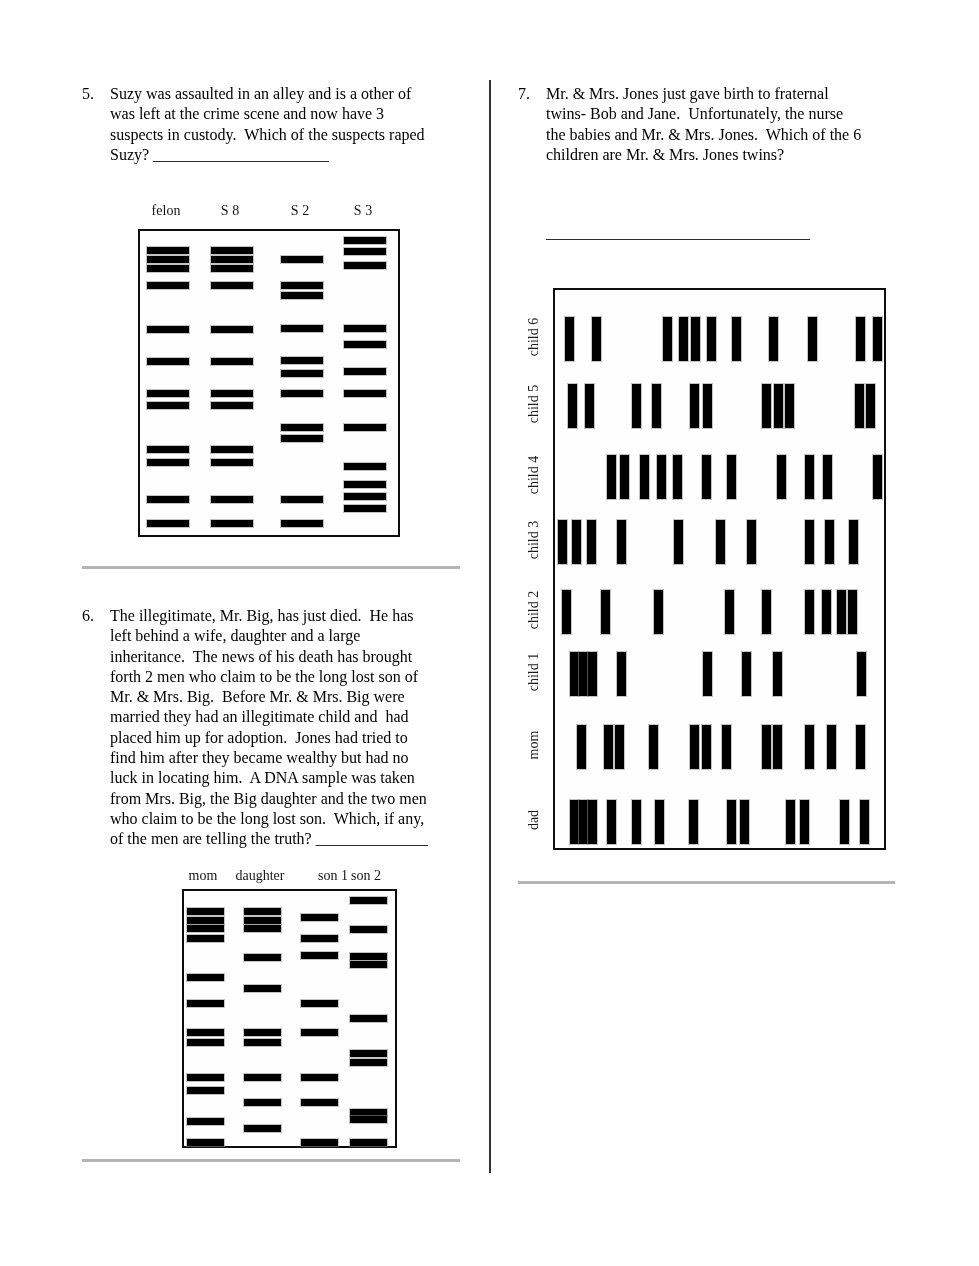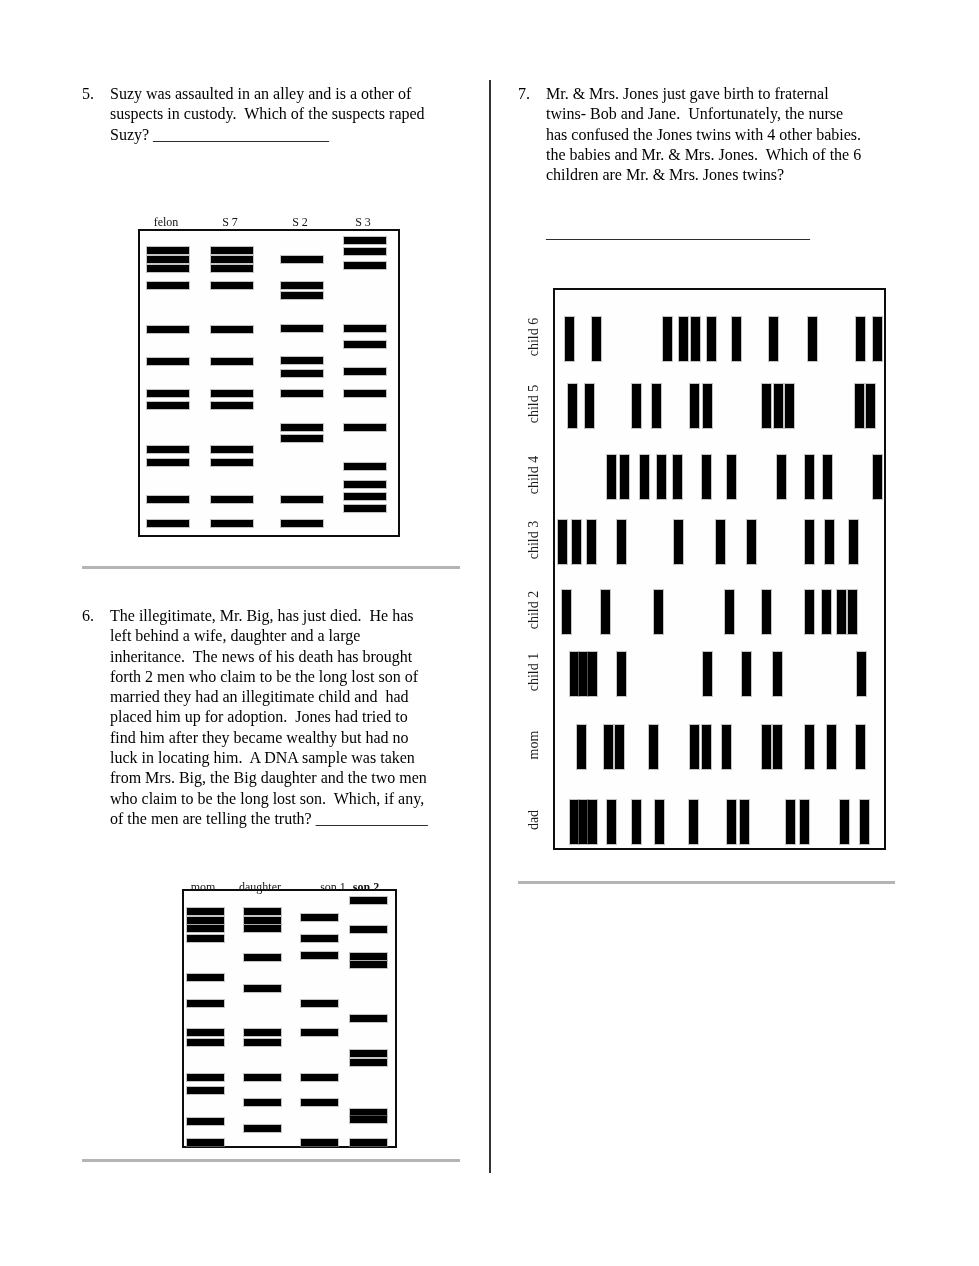--- a/index.html
+++ b/index.html
@@ -17,38 +17,39 @@
   .gel-wrap { position:absolute; }
   .gel-box {
     position:absolute; box-sizing:border-box;
     border:2px solid #0d0d0d; background:#fefefe;
   }
   .band {
     position:absolute; background:#000;
     box-shadow:0 0 0 1px rgba(145,145,145,0.55);
   }
   .lane-label {
-    position:absolute; top:12px; transform:translateX(-50%);
-    font-size:12px; white-space:pre; color:#141414;
+    position:absolute; top:0; transform:translateX(-50%);
+    font-size:14px; white-space:pre; color:#141414;
   }
   .row-label {
     position:absolute; left:14px; transform:translate(-50%,-50%) rotate(-90deg);
     font-size:14px; white-space:nowrap; color:#1b1b1b;
   }
   .divider { position:absolute; height:3px; background:#b4b4b4; }
   .vrule { position:absolute; width:2px; background:#333333; }
 </style>
 </head>
 <body>
 
 <div class="page" style="background: rgb(255, 255, 255);">
 
   <div class="qnum" style="left:82px; top:84px;">5.</div>
   <div class="qtext" style="left:110px; top:84px;">
     <div>Suzy was assaulted in an alley and is a other of</div>
+    <div>was left at the crime scene and now have 3</div>
     <div>suspects in custody.  Which of the suspects raped</div>
     <div>Suzy? ______________________</div>
   </div>
 
   <div class="gel-wrap" style="left:138px; top:203px; width:262px; height:334px;">
     <div class="gel-box" style="left: 0px; top: 26px; width: 262px; height: 308px; border-color: rgb(13, 13, 13);">
         <div class="band" style="left: 7px; top: 15.5px; width: 42px; height: 7px; background: rgb(0, 0, 0);"></div>
         <div class="band" style="left: 7px; top: 24.5px; width: 42px; height: 7px; background: rgb(0, 0, 0);"></div>
         <div class="band" style="left: 7px; top: 33.5px; width: 42px; height: 7px; background: rgb(0, 0, 0);"></div>
         <div class="band" style="left: 7px; top: 50.5px; width: 42px; height: 7px; background: rgb(0, 0, 0);"></div>
@@ -90,33 +91,34 @@
         <div class="band" style="left: 204px; top: 109.5px; width: 42px; height: 7px; background: rgb(0, 0, 0);"></div>
         <div class="band" style="left: 204px; top: 136.5px; width: 42px; height: 7px; background: rgb(0, 0, 0);"></div>
         <div class="band" style="left: 204px; top: 158.5px; width: 42px; height: 7px; background: rgb(0, 0, 0);"></div>
         <div class="band" style="left: 204px; top: 192.5px; width: 42px; height: 7px; background: rgb(0, 0, 0);"></div>
         <div class="band" style="left: 204px; top: 231.5px; width: 42px; height: 7px; background: rgb(0, 0, 0);"></div>
         <div class="band" style="left: 204px; top: 249.5px; width: 42px; height: 7px; background: rgb(0, 0, 0);"></div>
         <div class="band" style="left: 204px; top: 261.5px; width: 42px; height: 7px; background: rgb(0, 0, 0);"></div>
         <div class="band" style="left: 204px; top: 273.5px; width: 42px; height: 7px; background: rgb(0, 0, 0);"></div>
       </div>
   <div class="lane-label" style="left: 28px;">felon</div>
-      <div class="lane-label" style="left: 92px;">S 7</div>
+      <div class="lane-label" style="left: 92px;">S 8</div>
       <div class="lane-label" style="left: 162px;">S 2</div>
       <div class="lane-label" style="left: 225px;">S 3</div>
     </div>
 
   <div class="divider" style="left: 82px; top: 566px; width: 378px; background: rgb(180, 180, 180);"></div>
 
   <div class="qnum" style="left:82px; top:606px;">6.</div>
   <div class="qtext" style="left:110px; top:606px;">
     <div>The illegitimate, Mr. Big, has just died.  He has</div>
     <div>left behind a wife, daughter and a large</div>
     <div>inheritance.  The news of his death has brought</div>
     <div>forth 2 men who claim to be the long lost son of</div>
+    <div>Mr. &amp; Mrs. Big.  Before Mr. &amp; Mrs. Big were</div>
     <div>married they had an illegitimate child and  had</div>
     <div>placed him up for adoption.  Jones had tried to</div>
     <div>find him after they became wealthy but had no</div>
     <div>luck in locating him.  A DNA sample was taken</div>
     <div>from Mrs. Big, the Big daughter and the two men</div>
     <div>who claim to be the long lost son.  Which, if any,</div>
     <div>of the men are telling the truth? ______________</div>
   </div>
 
   <div class="gel-wrap" style="left:182px; top:868px; width:215px; height:280px;">
@@ -158,32 +160,31 @@
         <div class="band" style="left: 165.5px; top: 123.5px; width: 37px; height: 7px; background: rgb(0, 0, 0);"></div>
         <div class="band" style="left: 165.5px; top: 158.5px; width: 37px; height: 7px; background: rgb(0, 0, 0);"></div>
         <div class="band" style="left: 165.5px; top: 167.5px; width: 37px; height: 7px; background: rgb(0, 0, 0);"></div>
         <div class="band" style="left: 165.5px; top: 217.5px; width: 37px; height: 7px; background: rgb(0, 0, 0);"></div>
         <div class="band" style="left: 165.5px; top: 224.5px; width: 37px; height: 7px; background: rgb(0, 0, 0);"></div>
         <div class="band" style="left: 165.5px; top: 247.5px; width: 37px; height: 7px; background: rgb(0, 0, 0);"></div>
       </div>
   <div class="lane-label" style="left: 21px;">mom</div>
       <div class="lane-label" style="left: 78px;">daughter</div>
       <div class="lane-label" style="left: 135px; margin-left: 16px;">son 1</div>
-      <div class="lane-label" style="left: 184px; font-weight: bold;">son 2</div>
+      <div class="lane-label" style="left: 184px;">son 2</div>
     </div>
 
   <div class="divider" style="left: 82px; top: 1159px; width: 378px; background: rgb(180, 180, 180);"></div>
 
   <div class="vrule" style="left: 489px; top: 80px; height: 1093px; background: rgb(51, 51, 51);"></div>
 
   <div class="qnum" style="left:518px; top:84px;">7.</div>
   <div class="qtext" style="left:546px; top:84px;">
     <div>Mr. &amp; Mrs. Jones just gave birth to fraternal</div>
     <div>twins- Bob and Jane.  Unfortunately, the nurse</div>
-    <div>has confused the Jones twins with 4 other babies.</div>
     <div>the babies and Mr. &amp; Mrs. Jones.  Which of the 6</div>
     <div>children are Mr. &amp; Mrs. Jones twins?</div>
   </div>
   <div class="answer-line" style="left:546px; top:224px;">_________________________________</div>
 
   <div class="gel-wrap" style="left:520px; top:288px; width:366px; height:562px;">
     <div class="gel-box" style="left: 33px; top: 0px; width: 333px; height: 562px; border-color: rgb(13, 13, 13);">
         <div class="band" style="left: 9.5px; top: 27px; width: 9px; height: 44px; background: rgb(0, 0, 0);"></div>
         <div class="band" style="left: 36.5px; top: 27px; width: 9px; height: 44px; background: rgb(0, 0, 0);"></div>
         <div class="band" style="left: 107.5px; top: 27px; width: 9px; height: 44px; background: rgb(0, 0, 0);"></div>

